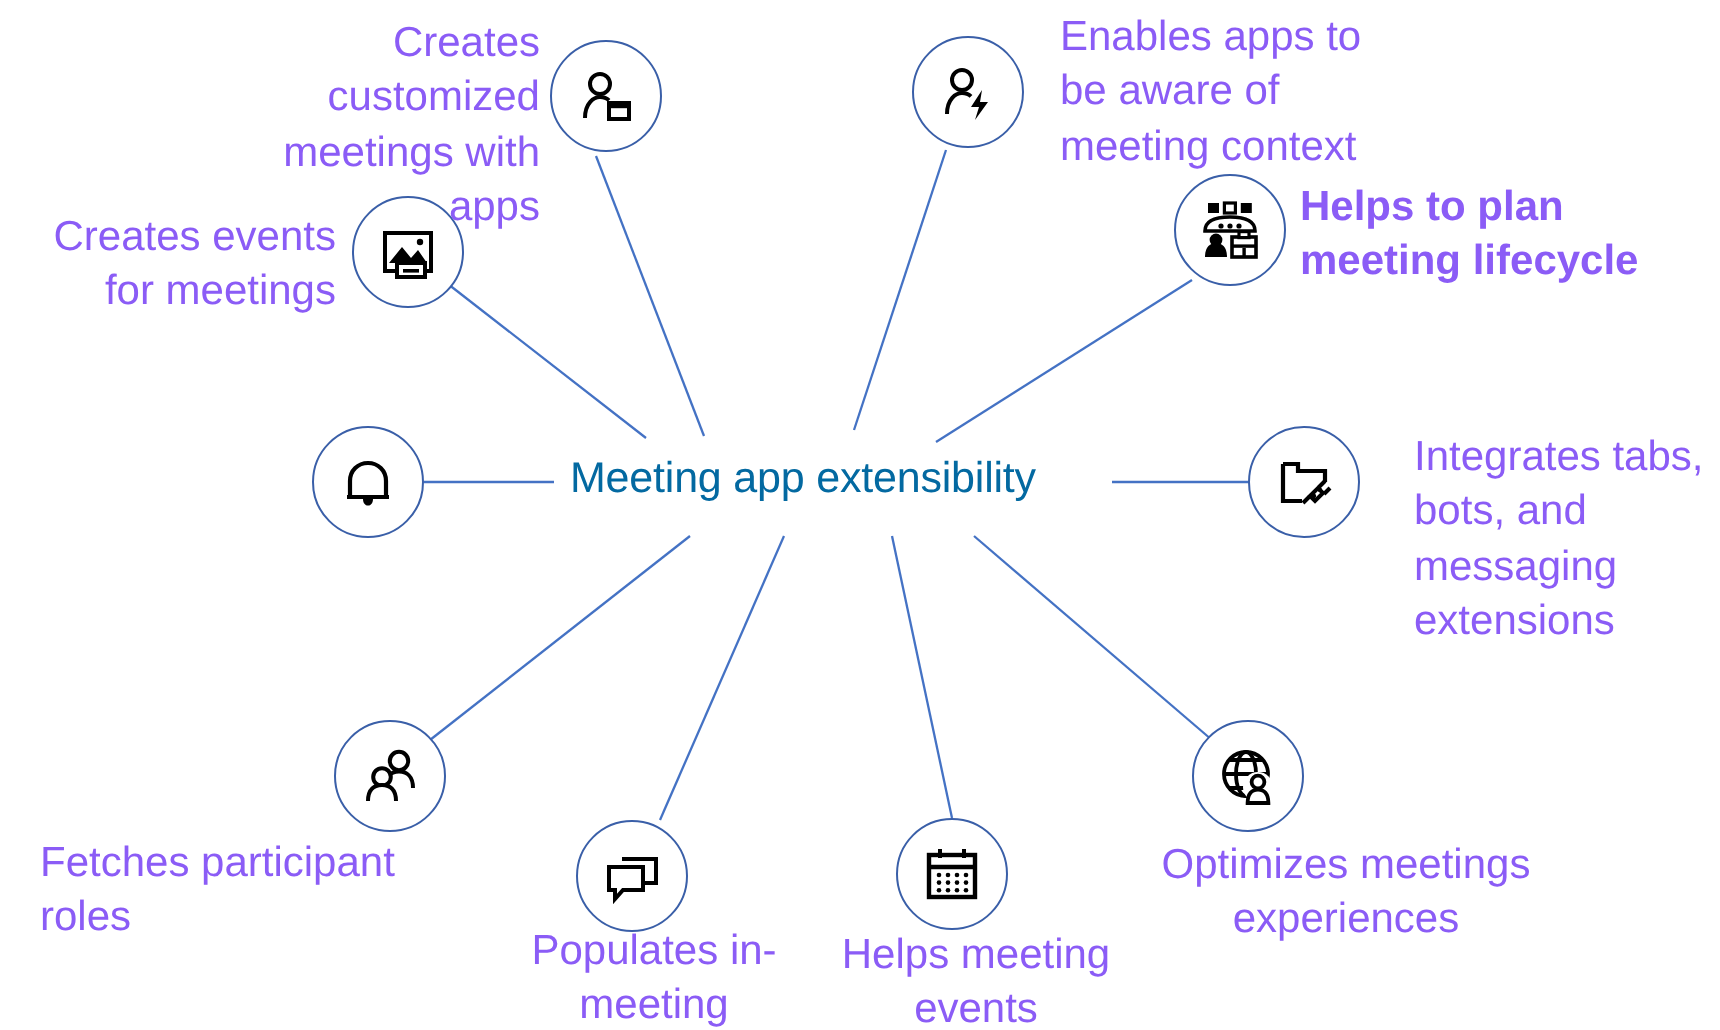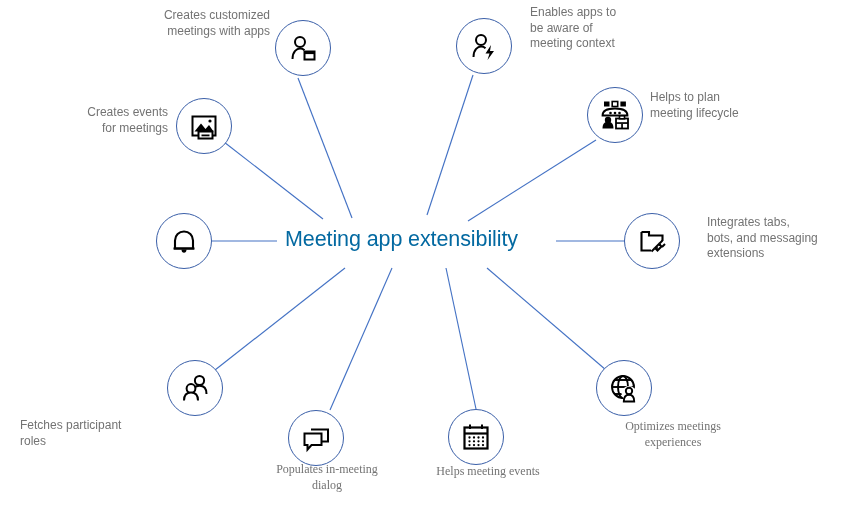--- a/index.html
+++ b/index.html
@@ -34,28 +34,28 @@
     box-sizing: border-box;
     display: flex;
     align-items: center;
     justify-content: center;
   }
   .node svg {
     display: block;
   }
   .label {
     position: absolute;
-    color: #737373;
-    font-size: 12px;
+    color: #8b5cf6;
+    font-size: 21px;
     line-height: 1.30;
     white-space: pre-line;
   }
   .label.right { text-align: left; }
   .label.left  { text-align: right; }
-  .label.center { text-align: center; font-family: Liberation Serif, serif; }
+  .label.center { text-align: center; }
   #hub-title {
     position: absolute;
     color: #0369a1;
     font-size: 21.5px;
     line-height: 1;
     white-space: nowrap;
     letter-spacing: -0.1px;
   }
 </style>
 </head>
@@ -138,21 +138,21 @@
         <circle cx="21.5" cy="15" r="1.3" fill="#000"></circle>
         <circle cx="10" cy="22" r="3.2" fill="#000"></circle>
         <path d="M4.5 30.5 C4.5 25.5 7 23.5 10 23.5 C13 23.5 15.5 25.5 15.5 30.5 Z" fill="#000"></path>
         <rect x="18" y="20.5" width="12" height="10" fill="#fff" stroke="#000" stroke-width="1.8"></rect>
         <rect x="21.5" y="17.8" width="5" height="3" fill="#fff" stroke="#000" stroke-width="1.6"></rect>
         <rect x="18" y="24.2" width="12" height="1.7" fill="#000"></rect>
         <rect x="23.2" y="26" width="1.7" height="4.5" fill="#000"></rect>
       </svg>
     </span>
   </div>
-  <div class="label right" style="left:650px; top:90px; width:190px;">Helps to plan
+  <div class="label right" style="left:650px; top:90px; width:190px;font-weight:bold;">Helps to plan
 meeting lifecycle</div>
 
   <div class="node" style="left:624px; top:213px;">
     <span>
       <svg width="32" height="32" viewBox="0 0 32 32">
         <path d="M5.5 7 L5.5 25.5 L15 25.5 M5.5 7 L13 7 L13 10.5 L26.5 10.5 L26.5 16" fill="none" stroke="#000" stroke-width="2.1" stroke-linejoin="miter"></path>
         <g stroke="#000" stroke-width="2" fill="none">
           <path d="M15.5 26.5 L18.5 23.5"></path>
           <path d="M19 23 L23 19 L25.5 21.5 L21.5 25.5 Z" fill="#fff"></path>
           <path d="M23.5 18.5 L26.5 15.5"></path>

